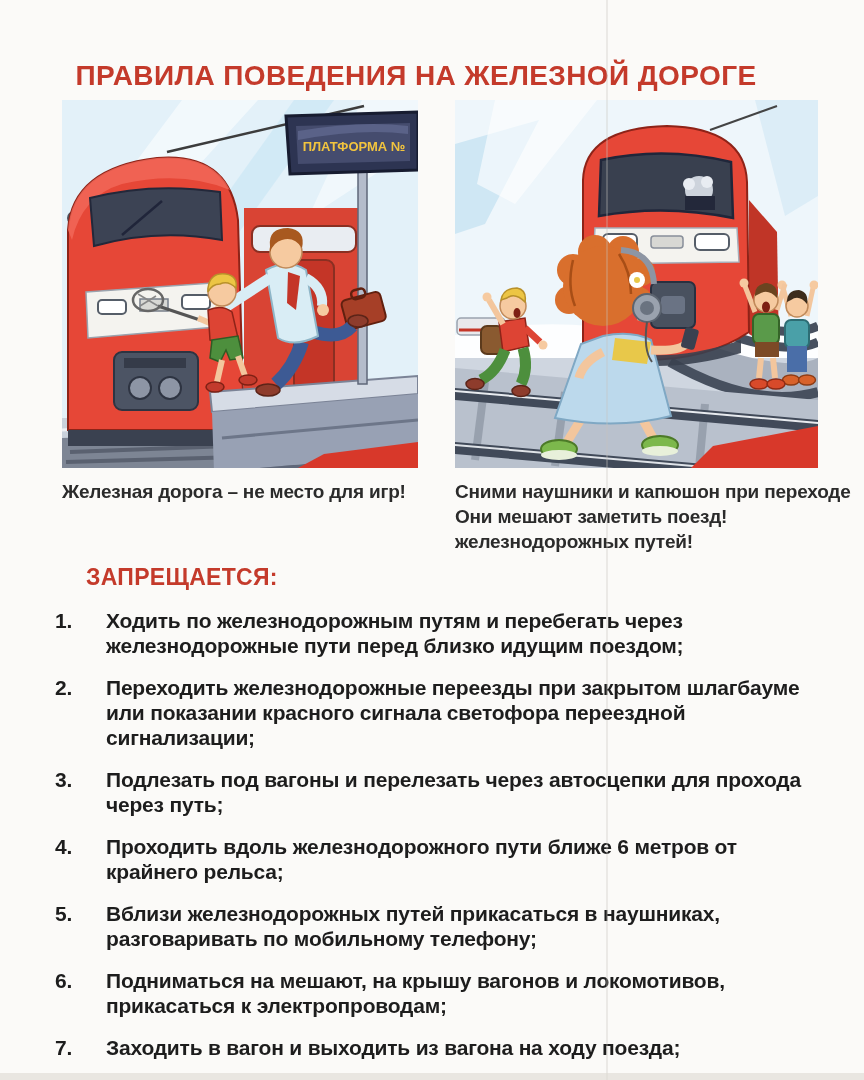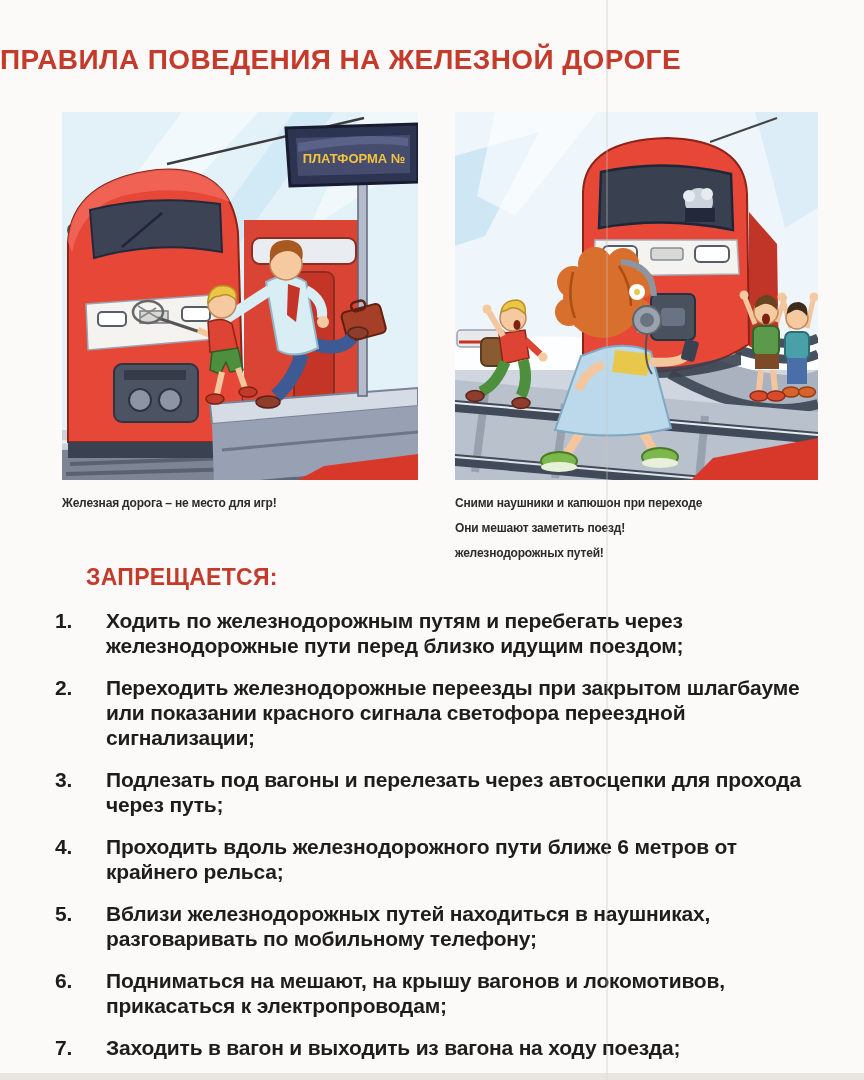--- a/index.html
+++ b/index.html
@@ -6,30 +6,30 @@
   body{
     width:864px;height:1080px;
     background:#faf9f6;
     font-family:"Liberation Sans",sans-serif;
     overflow:hidden;
   }
   .poster{position:relative;width:864px;height:1080px;background:#fbfaf8;}
   .fold-line{position:absolute;left:606px;top:0;width:2px;height:1080px;background:rgba(198,196,190,.30);}
   .bottom-edge{position:absolute;bottom:0;left:0;width:864px;height:7px;background:#dedbd4;opacity:.65;}
   .title{
-    position:absolute;top:44px;left:0;width:800px;margin:0;
-    font-size:28px;font-weight:700;color:#c43a2b;letter-spacing:.4px;
-  }
-  .images-row{position:absolute;top:112px;left:62px;width:756px;display:flex;gap:37px;}
+    position:absolute;top:44px;left:0;width:800px;margin:16px;
+    text-align:center;font-size:28px;font-weight:700;color:#c43a2b;letter-spacing:.4px;
+  }
+  .images-row{position:absolute;top:100px;left:62px;width:756px;display:flex;gap:37px;}
   figure{margin:0;}
   .panel-left{width:356px;}
   .panel-right{width:363px;}
   .scene{display:block;width:100%;height:368px;}
   figcaption{
-    margin-top:11px;font-weight:700;font-size:12px;color:#2b2b2b;letter-spacing:-.2px;line-height:25px;
+    margin-top:11px;font-weight:700;font-size:19px;color:#2b2b2b;letter-spacing:-.2px;line-height:25px;
   }
   .cap-line{white-space:nowrap;}
   .prohibited-heading{
     position:absolute;top:564px;left:86px;margin:0;
     font-size:23px;font-weight:700;color:#c43a2b;letter-spacing:.3px;
   }
   .rules{
     position:absolute;top:608px;left:55px;width:760px;
     margin:0;padding:0;list-style:none;
   }
@@ -293,21 +293,21 @@
     <li>
       <span class="num">3.</span>
       <span class="txt">Подлезать под вагоны и перелезать через автосцепки для прохода через путь;</span>
     </li>
     <li>
       <span class="num">4.</span>
       <span class="txt">Проходить вдоль железнодорожного пути ближе 6 метров от крайнего рельса;</span>
     </li>
     <li>
       <span class="num">5.</span>
-      <span class="txt">Вблизи железнодорожных путей находиться в наушниках, разговаривать по мобильному телефону;</span>
+      <span class="txt">Вблизи железнодорожных путей прикасаться в наушниках, разговаривать по мобильному телефону;</span>
     </li>
     <li>
       <span class="num">6.</span>
       <span class="txt">Подниматься на мешают, на крышу вагонов и локомотивов, прикасаться к электропроводам;</span>
     </li>
     <li>
       <span class="num">7.</span>
       <span class="txt">Заходить в вагон и выходить из вагона на ходу поезда;</span>
     </li>
   </ol>

